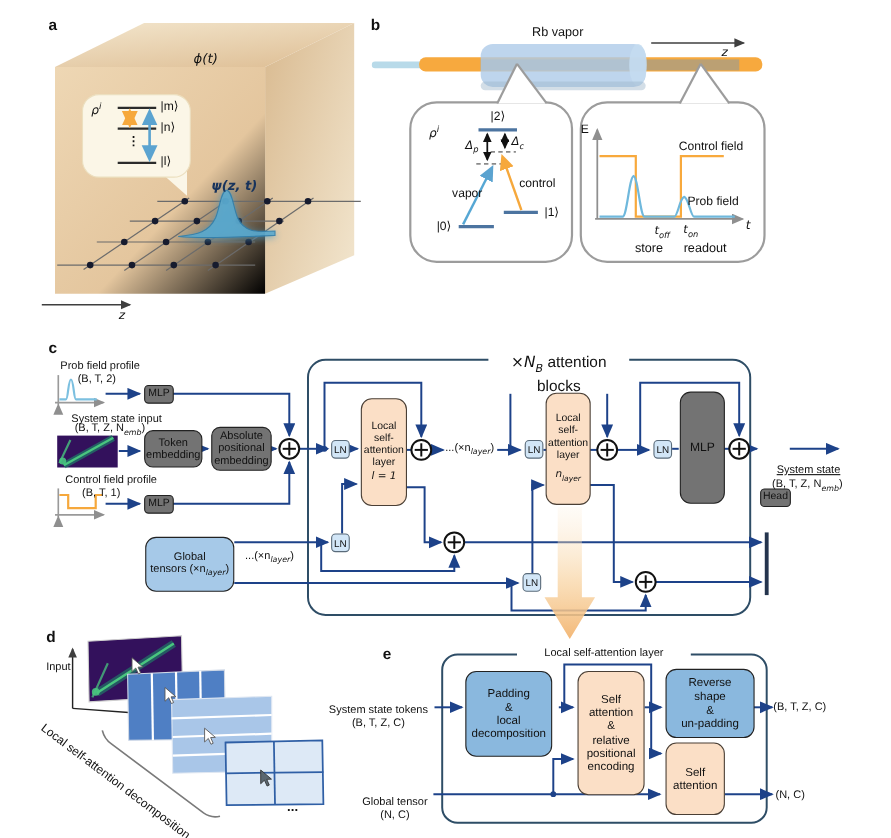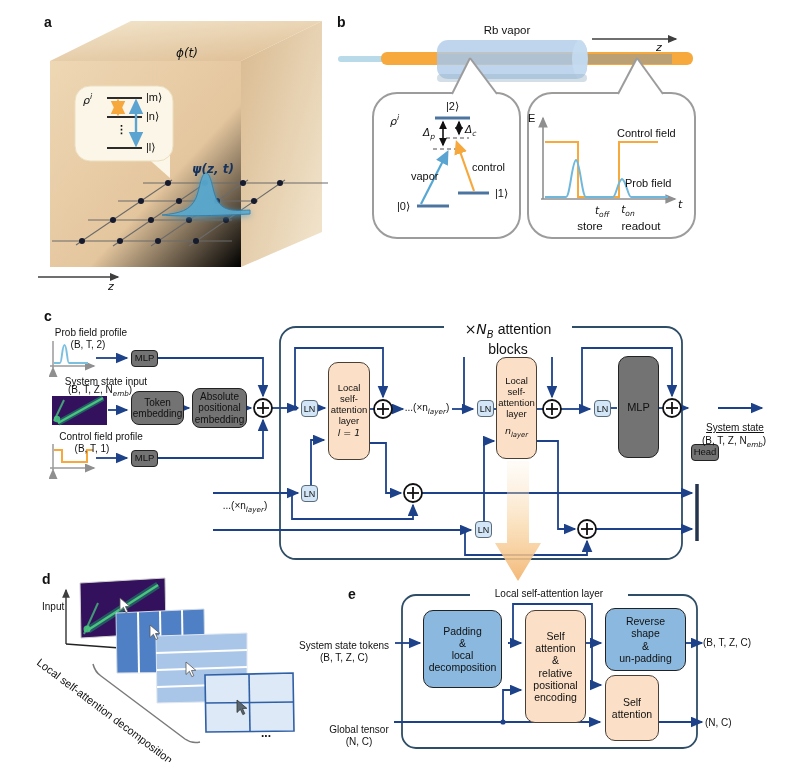--- a/index.html
+++ b/index.html
@@ -395,20 +395,24 @@
 layer</span>
   <span style="margin-top:7px;"><span class="m" style="font-size:9.5px;">n</span><span class="sb">layer</span></span>
 </div>
 <div class="t c" style="left:400px;top:402px;width:54px;font-size:10px;"><span>...(×n</span><span class="sb">layer</span><span>)</span></div>
 
 <div class="box green" style="left:618px;top:356px;width:41px;height:102px;border-radius:10px;font-size:11px;">MLP</div>
 <div class="box green" style="left:691px;top:400px;width:28px;height:17px;border-radius:4px;font-size:9.5px;margin-top:44px;">Head</div>
 <div class="t c" style="left:704px;top:422px;width:62px;font-size:10px;text-decoration:underline;">System state</div>
 <div class="t c" style="left:698px;top:435px;width:72px;font-size:10px;"><span>(B, T, Z, N</span><span class="sb">emb</span><span>)</span></div>
 
+<div class="box bluelight" style="left:132px;top:488px;width:81px;height:50px;border-radius:10px;font-size:10px;">
+  <span>Global</span>
+  <span><span>tensors (×n</span><span class="sb">layer</span><span>)</span></span>
+</div>
 <div class="t c" style="left:218px;top:500px;width:54px;font-size:10px;"><span>...(×n</span><span class="sb">layer</span><span>)</span></div>
 
 <div class="t" style="left:42px;top:601px;font-size:10px;">Input</div>
 <div class="t" style="left:42px;top:656px;width:168px;font-size:11px;transform:rotate(37deg);transform-origin:0 0;">Local self-attention decomposition</div>
 <div class="t" style="left:261px;top:726px;font-size:12px;font-weight:bold;">...</div>
 
 <div class="t c whitebg" style="left:470px;top:588px;width:158px;font-size:10px;">Local self-attention layer</div>
 <div class="t c" style="left:293px;top:628px;width:102px;font-size:10px;">
   <span>System state tokens</span><br><span>(B, T, Z, C)</span>
 </div>

